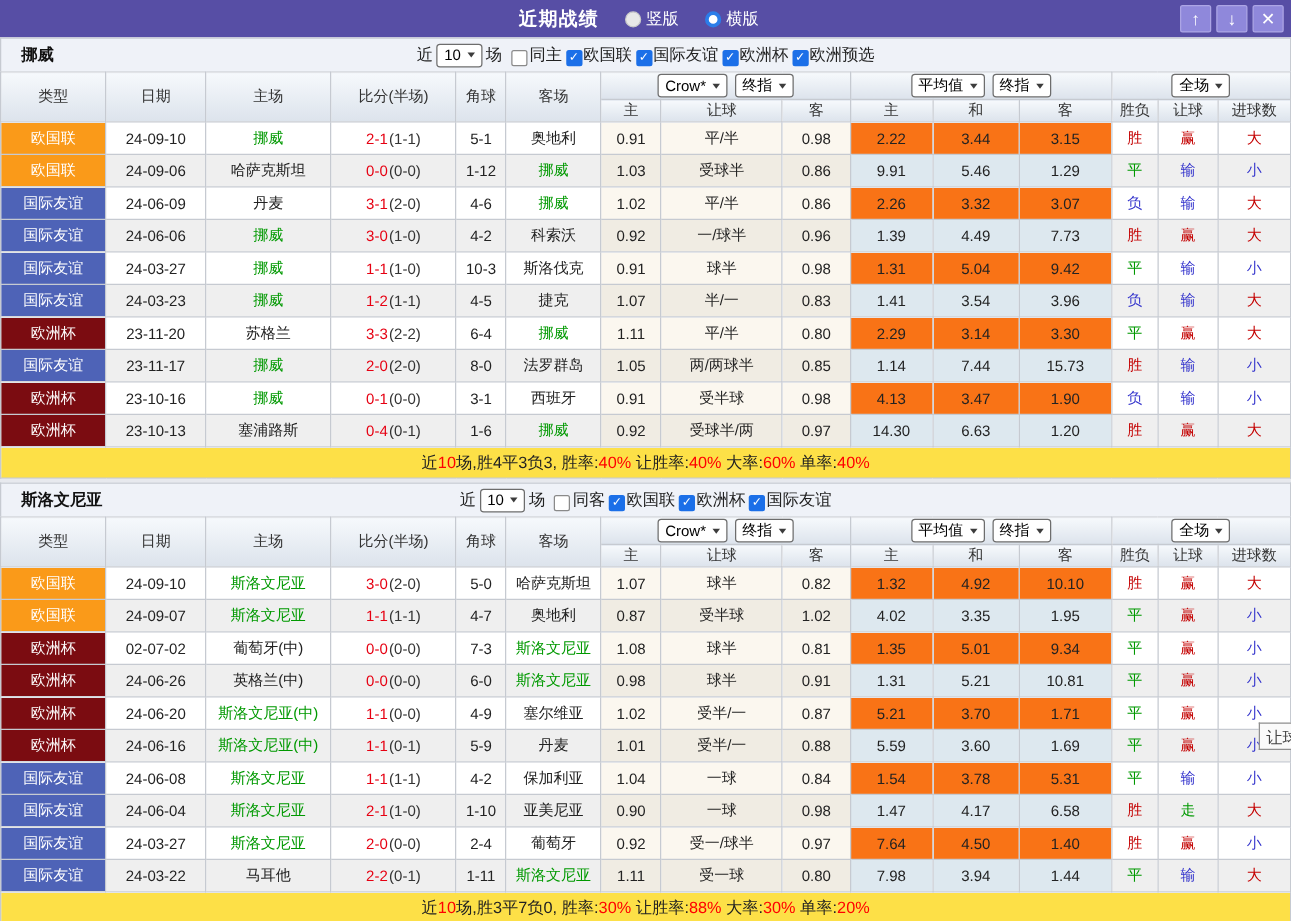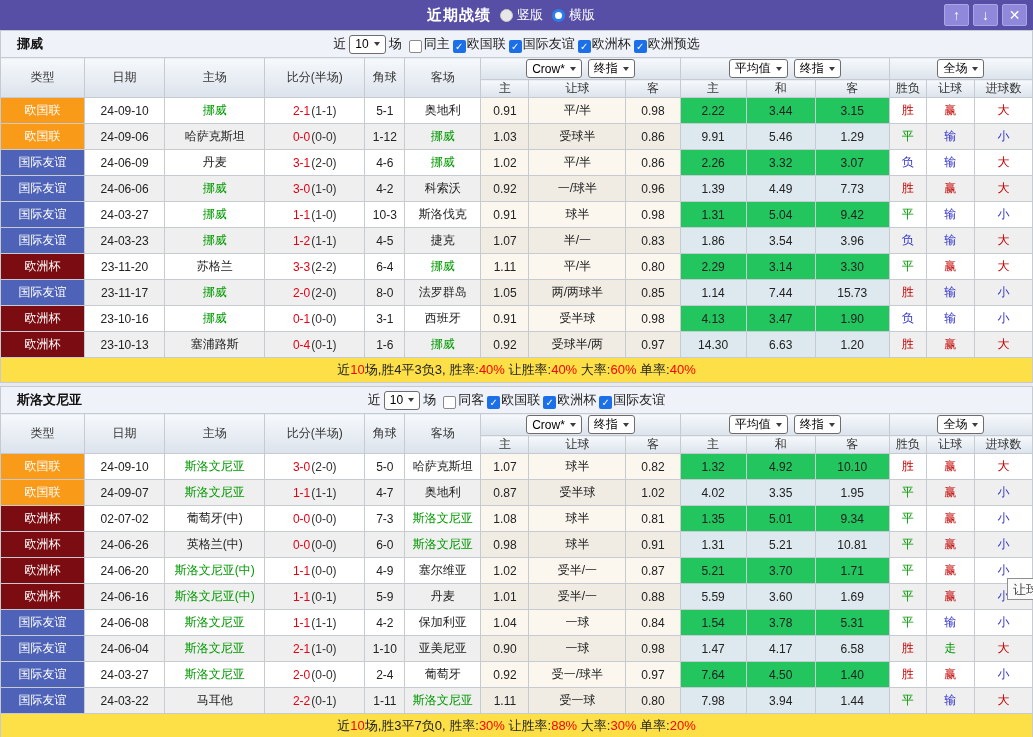--- a/index.html
+++ b/index.html
@@ -2,21 +2,21 @@
 <html><head>
 <meta charset="utf-8">
 <style>
   *{box-sizing:border-box;margin:0;padding:0}
   html,body{background:#E7E9EE}
   body{font-family:"Liberation Sans","DejaVu Sans",sans-serif}
   #app{position:relative;width:1033px;height:737px;background:#E7E9EE;overflow:hidden}
 
   
   .titlebar{position:relative;height:30px;background:#574EA5;display:flex;align-items:center;justify-content:flex-end}
-  .tb-center{position:absolute;left:0;right:11px;display:flex;align-items:center;justify-content:center;gap:9px;color:#fff}
+  .tb-center{position:absolute;left:0;right:11px;display:flex;align-items:center;justify-content:center;gap:21px;color:#fff}
   .tb-title{font-size:15px;font-weight:bold;letter-spacing:1px}
   .radio-label{display:inline-flex;align-items:center;gap:4px;font-size:13px;color:#fff;cursor:default}
   .radio{width:13px;height:13px;border-radius:50%;display:inline-block}
   .radio.off{background:#E8E8E8;border:1px solid #C9C9C9}
   .radio.on{background:#fff;border:3px solid #2B7DE9}
   .tb-btns{display:flex;gap:4px;margin-right:6px;position:relative;z-index:2}
   .tbtn{width:25px;height:22px;background:#8F88DB;border:1px solid #ACA5E5;border-radius:2px;color:#fff;
         font-weight:bold;font-size:14px;display:flex;align-items:center;justify-content:center;cursor:pointer}
 
   
@@ -41,21 +41,21 @@
   th,td{border:1px solid #C6CAD1;text-align:center;font-size:12px;font-weight:normal;color:#222;
         overflow:hidden;white-space:nowrap}
   thead th{background:linear-gradient(#F6F9FC,#DCE3EC);color:#333}
   thead tr.hr1 th{height:22px}
   thead tr.hr2 th{height:18px}
   .selcell{display:flex;align-items:center;justify-content:center;gap:6px}
   tbody td{height:26px}
   tbody tr:nth-child(even) td{background:#EFEFEF}
   tbody td.cw{background:#FBF7EF}
   tbody tr:nth-child(even) td.cw{background:#F0ECE3}
-  tbody td.av{background:#22c55e}
+  tbody td.av{background:#f97316}
   tbody tr:nth-child(even) td.av{background:#DDE8EF}
   td.type-cell{color:#fff}
   .green{color:#009900}
   .sc{color:#E60012}
   .ht{color:#333;margin-left:1px}
   .res-red{color:#C40000}
   .res-green{color:#009900}
   .res-blue{color:#3333CC}
   tfoot td{height:25px;font-size:13px;background:#fde047;color:#222}
   tfoot .red{color:#FF0000}
@@ -288,21 +288,21 @@
           <tr>
             <td class="type-cell" style="background: rgb(78, 99, 183);">国际友谊</td>
             <td>24-03-23</td>
             <td class="green">挪威</td>
             <td><span class="sc">1-2</span><span class="ht">(1-1)</span></td>
             <td>4-5</td>
             <td>捷克</td>
             <td class="cw">1.07</td>
             <td class="cw">半/一</td>
             <td class="cw">0.83</td>
-            <td class="av">1.86</td>
+            <td class="av">1.41</td>
             <td class="av">3.54</td>
             <td class="av">3.96</td>
             <td class="res-blue">负</td>
             <td class="res-blue">输</td>
             <td class="res-red">大</td>
           </tr>
           <tr>
             <td class="type-cell" style="background: rgb(123, 12, 17);">欧洲杯</td>
             <td>23-11-20</td>
             <td>苏格兰</td>

